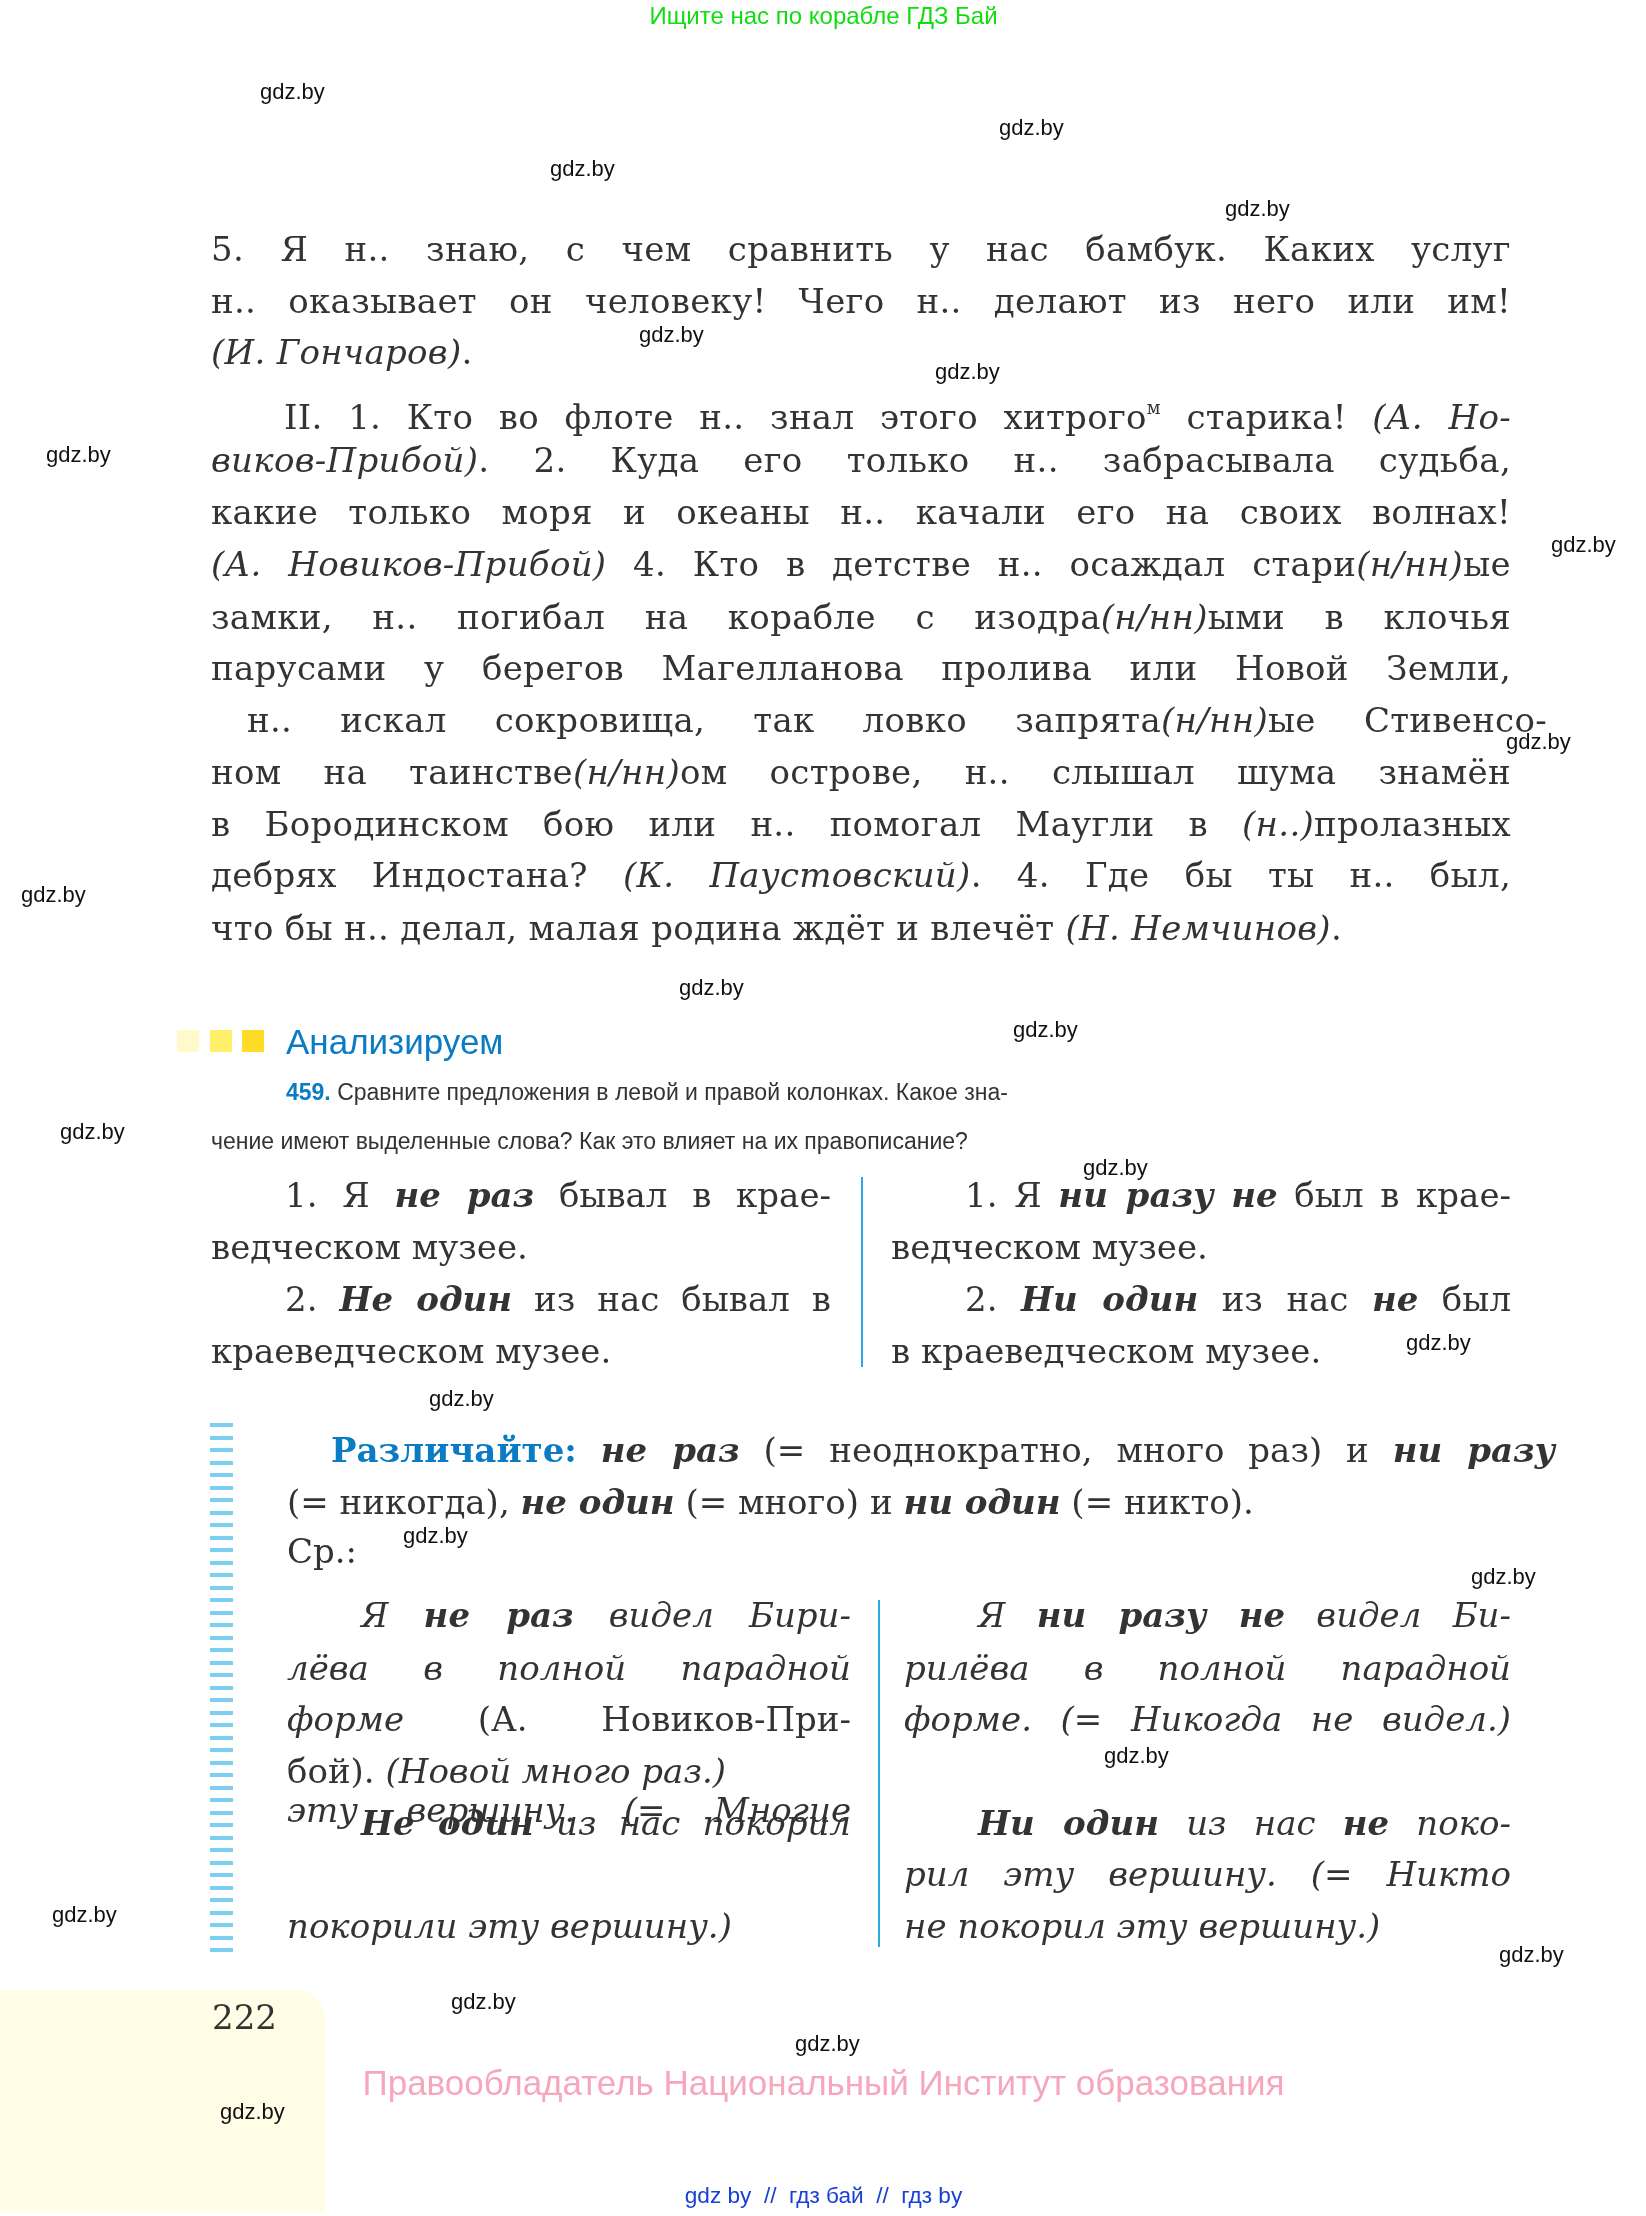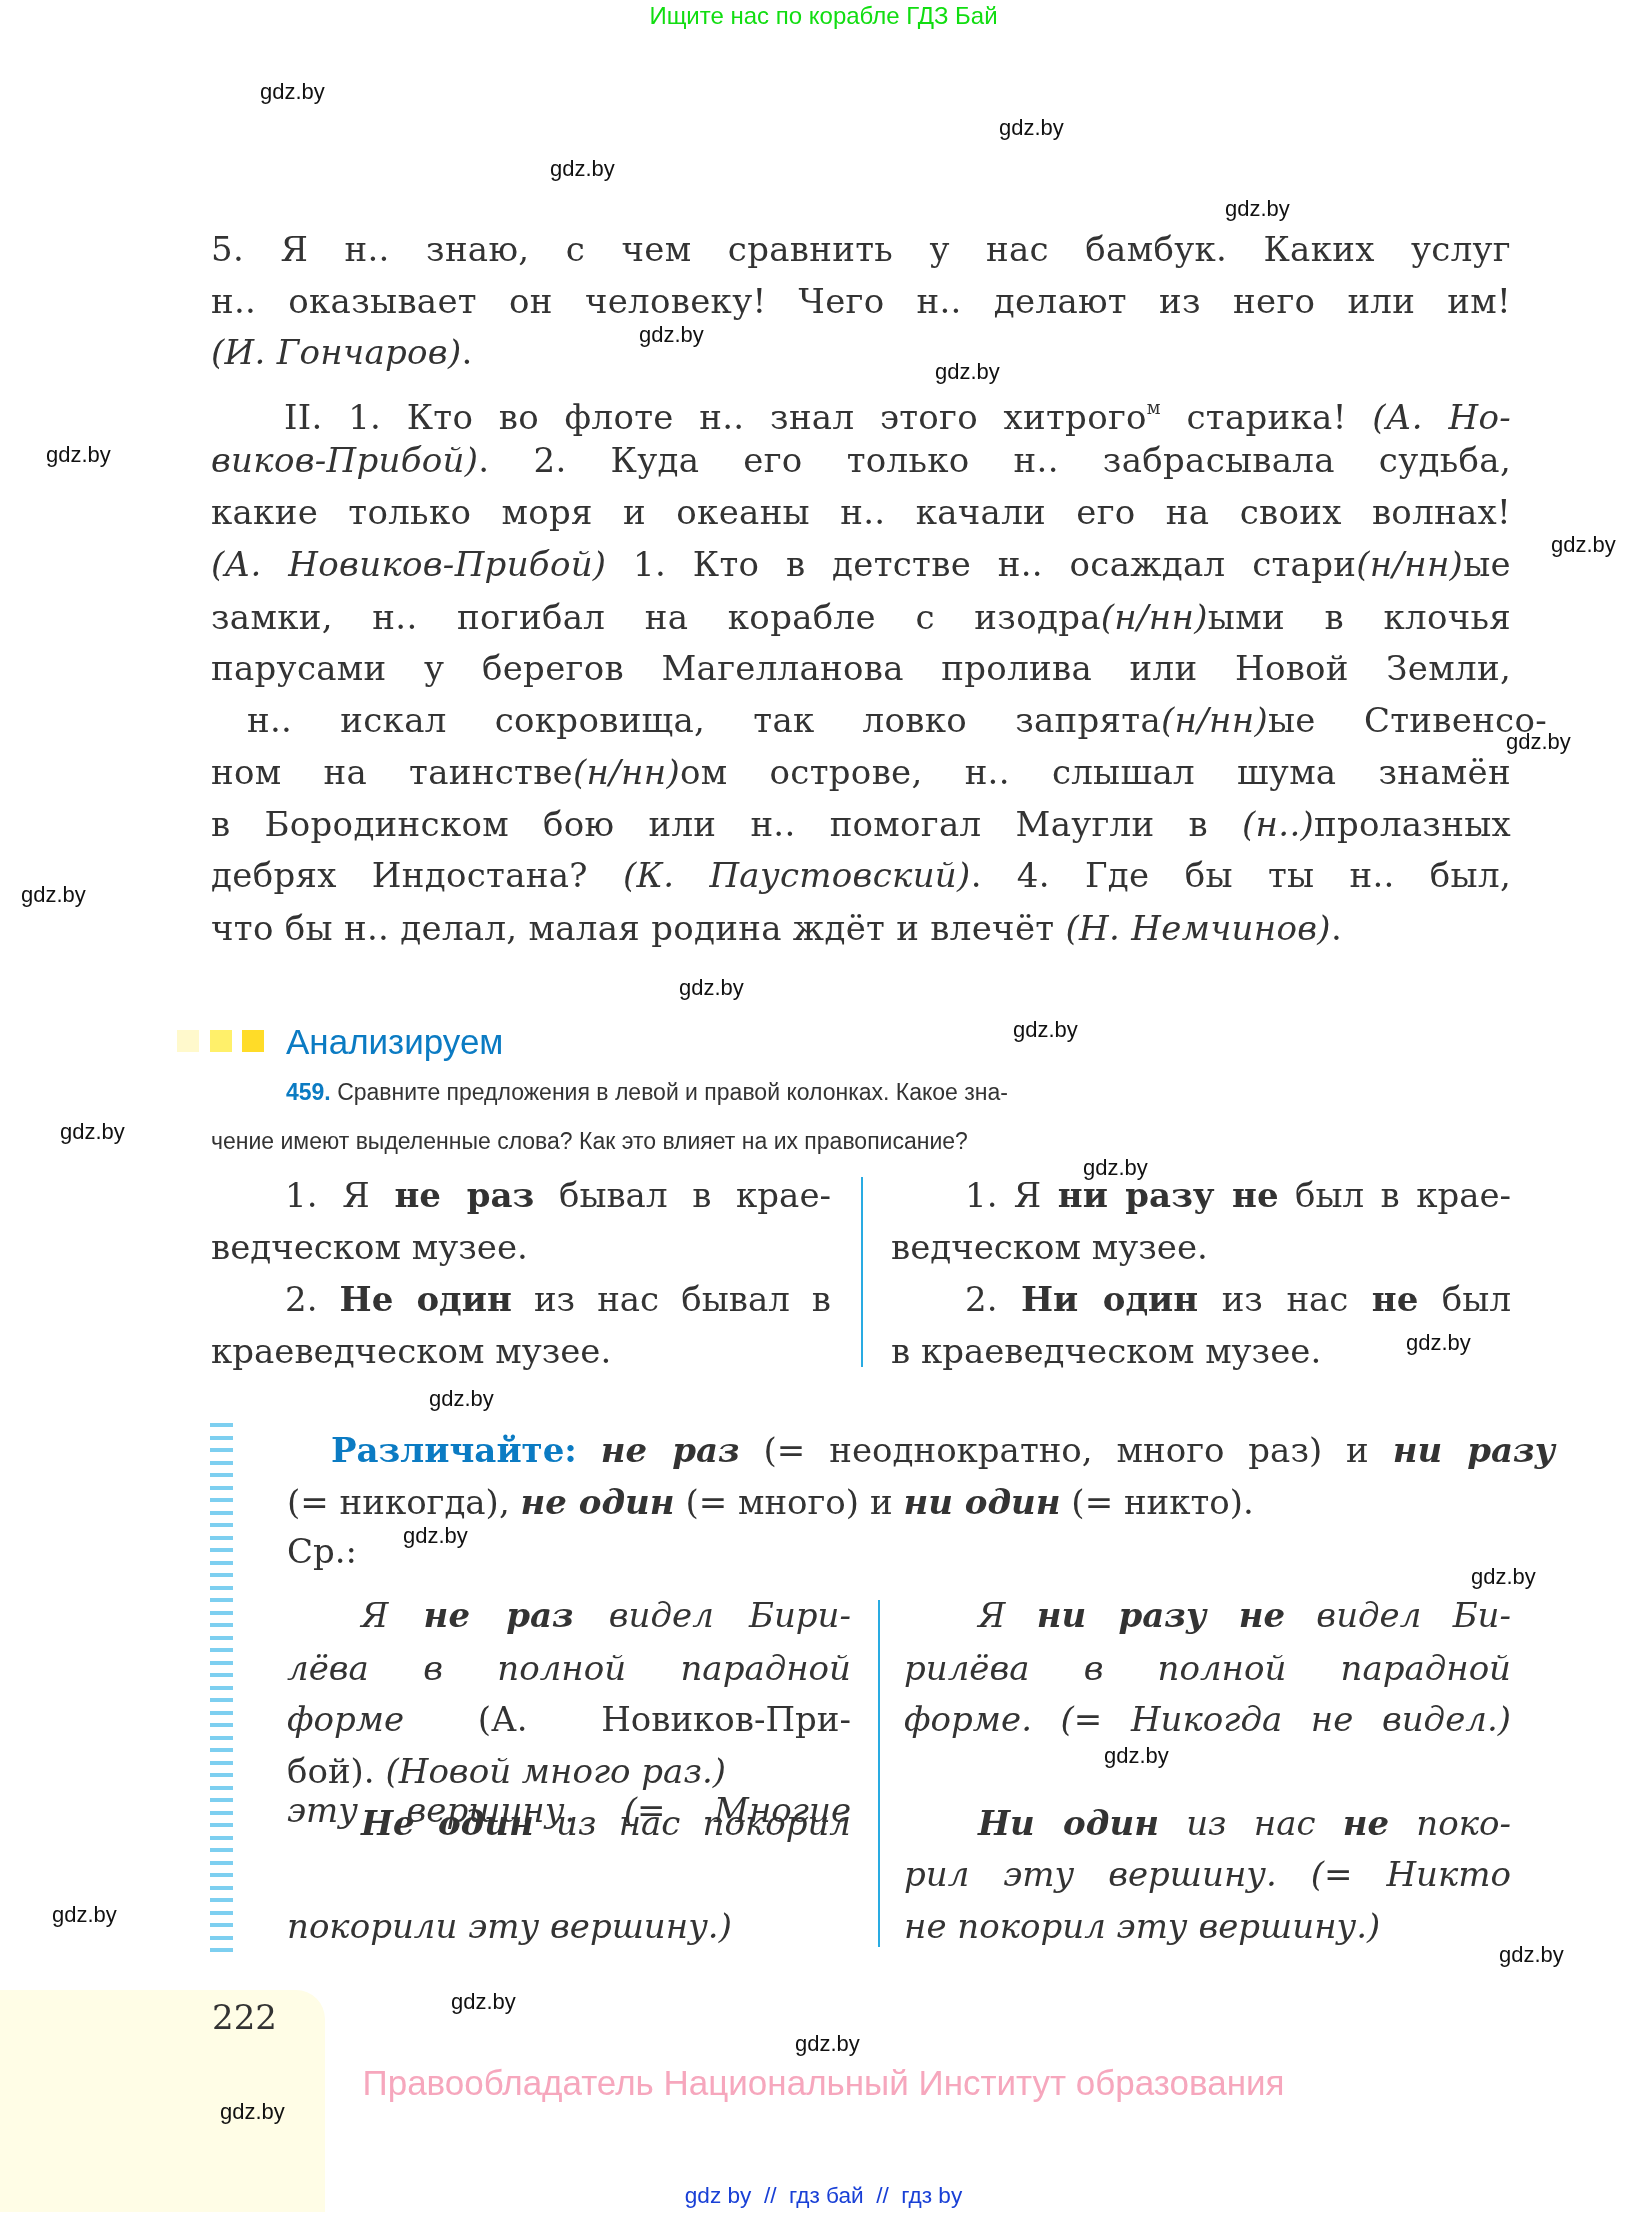--- a/index.html
+++ b/index.html
@@ -2,21 +2,21 @@
 <html style="font-size:13px"><head>
 <meta charset="utf-8">
 <style>
   html, body { margin:0; padding:0; background:#ffffff; }
   body { width:1647px; height:2216px; position:relative; overflow:hidden; }
   .abs { position:absolute; white-space:nowrap; }
   .serif { font-family:"DejaVu Serif","Liberation Serif",serif; color:#333333; }
   .body-line { font-size:34px; line-height:45px; letter-spacing:0.3px; }
   .col-line { font-size:34px; line-height:45px; }
   .it { font-style:italic; }
-  .b { font-weight:bold; }
+  .b { font-weight:bold;font-style:italic; }
   .sans { font-family:"Liberation Sans","DejaVu Sans",sans-serif; }
   .wm { font-family:"Liberation Sans","DejaVu Sans",sans-serif; font-size:22px; color:#111111; }
   .top-banner { left:0; width:1647px; text-align:center; top:1.6px; font-size:24px; color:#11dd11; }
   .sq { position:absolute; width:22px; height:22px; top:1030px; }
   .section-title { left:286px; top:1022px; font-size:35px; color:#0b7bc3; }
   .task-line { font-size:23px; line-height:45px; color:#333333; }
   .task-num { color:#0b7bc3; font-weight:bold; }
   .divider { position:absolute; width:2.4px; background:#29abe2; }
   .stripe { position:absolute; left:210px; width:23.4px; height:4px; background:#7dcff0; }
   .note-head { color:#0b7bc3; font-weight:bold; }
@@ -30,21 +30,21 @@
 
 <div class="abs sans top-banner">Ищите нас по корабле ГДЗ Бай</div>
 
 <div id="ex-lines">
     <div class="abs serif body-line" style="left: 211px; top: 227px; width: 1300px; text-align: justify; text-align-last: justify; white-space: normal;"><span>5. Я н.. знаю, с чем сравнить у нас бамбук. Каких услуг</span></div>
     <div class="abs serif body-line" style="left: 211px; top: 279px; width: 1300px; text-align: justify; text-align-last: justify; white-space: normal;"><span>н.. оказывает он человеку! Чего н.. делают из него или им!</span></div>
     <div class="abs serif body-line" style="left: 211px; top: 330px;"><span class="it">(И. Гончаров)</span><span>.</span></div>
     <div class="abs serif body-line" style="left: 284px; top: 386px; width: 1227px; text-align: justify; text-align-last: justify; white-space: normal;"><span>II. 1. Кто во флоте н.. знал этого хитрого</span><span style="font-size: 17.7px; vertical-align: 14.5px;">м</span><span> старика! </span><span class="it">(А. Но-</span></div>
     <div class="abs serif body-line" style="left: 211px; top: 438px; width: 1300px; text-align: justify; text-align-last: justify; white-space: normal;"><span class="it">виков-Прибой)</span><span>. 2. Куда его только н.. забрасывала судьба,</span></div>
     <div class="abs serif body-line" style="left: 211px; top: 490px; width: 1300px; text-align: justify; text-align-last: justify; white-space: normal;"><span>какие только моря и океаны н.. качали его на своих волнах!</span></div>
-    <div class="abs serif body-line" style="left: 211px; top: 542px; width: 1300px; text-align: justify; text-align-last: justify; white-space: normal;"><span class="it">(А. Новиков-Прибой)</span><span> 1. Кто в детстве н.. осаждал стари</span><span class="it">(н/нн)</span><span>ые</span></div>
+    <div class="abs serif body-line" style="left: 211px; top: 542px; width: 1300px; text-align: justify; text-align-last: justify; white-space: normal;"><span class="it">(А. Новиков-Прибой)</span><span> 4. Кто в детстве н.. осаждал стари</span><span class="it">(н/нн)</span><span>ые</span></div>
     <div class="abs serif body-line" style="left: 211px; top: 595px; width: 1300px; text-align: justify; text-align-last: justify; white-space: normal;"><span>замки, н.. погибал на корабле с изодра</span><span class="it">(н/нн)</span><span>ыми в клочья</span></div>
     <div class="abs serif body-line" style="left: 211px; top: 646px; width: 1300px; text-align: justify; text-align-last: justify; white-space: normal;"><span>парусами у берегов Магелланова пролива или Новой Земли,</span></div>
     <div class="abs serif body-line" style="left: 211px; top: 698px; width: 1300px; text-align: justify; text-align-last: justify; white-space: normal; margin-left: 36px;"><span>н.. искал сокровища, так ловко запрята</span><span class="it">(н/нн)</span><span>ые Стивенсо-</span></div>
     <div class="abs serif body-line" style="left: 211px; top: 750px; width: 1300px; text-align: justify; text-align-last: justify; white-space: normal;"><span>ном на таинстве</span><span class="it">(н/нн)</span><span>ом острове, н.. слышал шума знамён</span></div>
     <div class="abs serif body-line" style="left: 211px; top: 802px; width: 1300px; text-align: justify; text-align-last: justify; white-space: normal;"><span>в Бородинском бою или н.. помогал Маугли в </span><span class="it">(н..)</span><span>пролазных</span></div>
     <div class="abs serif body-line" style="left: 211px; top: 853px; width: 1300px; text-align: justify; text-align-last: justify; white-space: normal;"><span>дебрях Индостана? </span><span class="it">(К. Паустовский)</span><span>. 4. Где бы ты н.. был,</span></div>
     <div class="abs serif body-line" style="left: 211px; top: 906px;"><span>что бы н.. делал, малая родина ждёт и влечёт </span><span class="it">(Н. Немчинов)</span><span>.</span></div>
   </div>
 
 <div class="sq" style="left: 177px; background: rgb(255, 249, 204);"></div>

